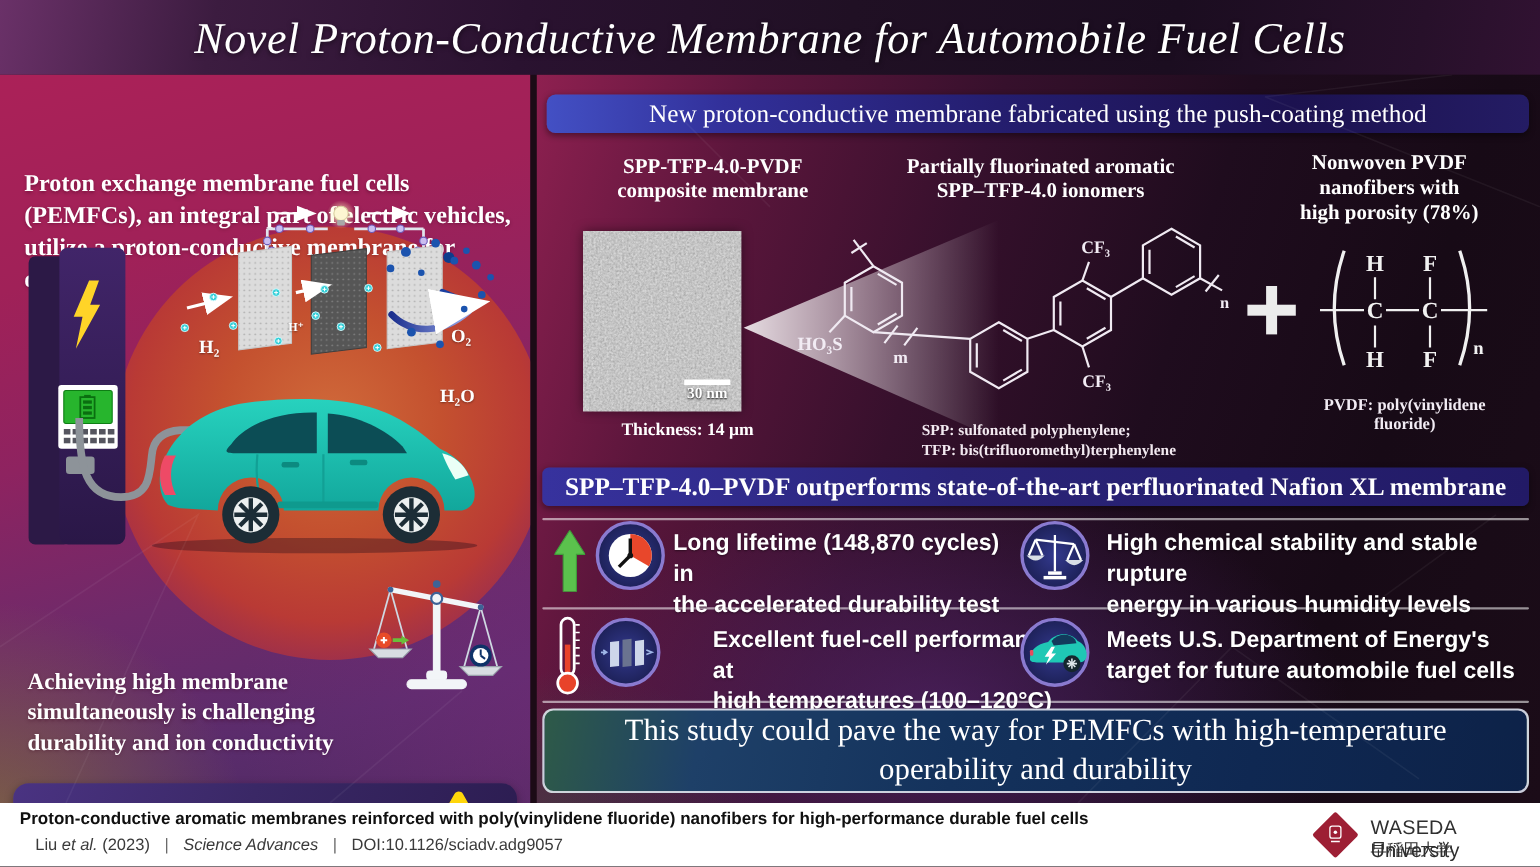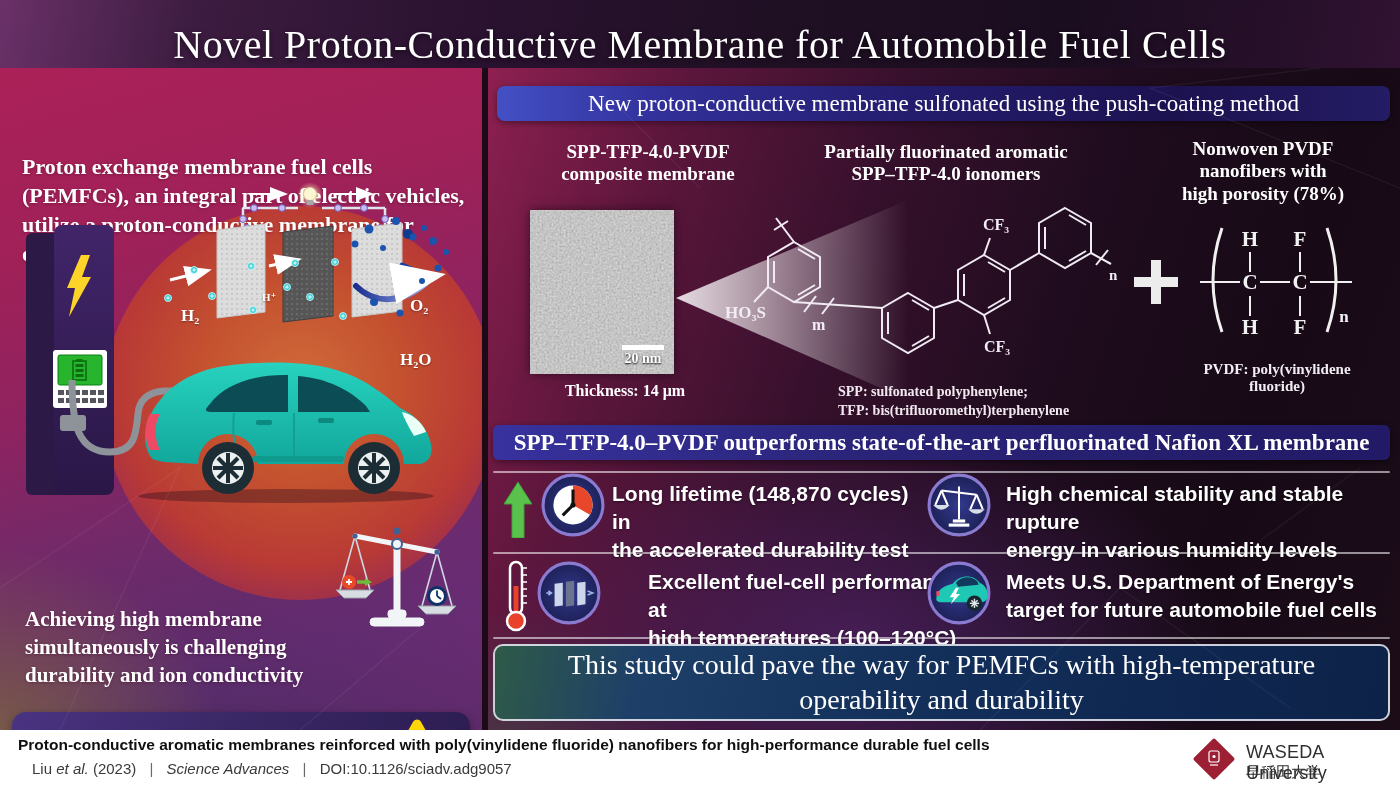--- a/index.html
+++ b/index.html
@@ -5,22 +5,22 @@
   html,body{margin:0;padding:0;background:#120810;}
   .page{position:relative;width:1400px;height:788px;overflow:hidden;background:#1c0b16;
         font-family:"Liberation Sans",sans-serif;}
   .abs{position:absolute;}
   .serif{font-family:"Liberation Serif","DejaVu Serif",serif;}
   .sans{font-family:"Liberation Sans","DejaVu Sans",sans-serif;}
 
   
   .titlebar{left:0;top:0;width:1400px;height:68px;
     background:linear-gradient(100deg,#6a3168 0%,#3c1c40 14%,#2a1230 34%,#201024 55%,#1b0d20 76%,#27102a 92%,#311232 100%);}
-  .titlebar h1{margin:10px;height:68px;display:flex;align-items:center;justify-content:center;
-    font-size:40px;font-weight:500;color:#fff;letter-spacing:.5px;text-shadow:0 2px 5px rgba(0,0,0,.55);}
+  .titlebar h1{margin:0;height:68px;display:flex;align-items:center;justify-content:center;
+    font-size:40px;font-weight:500;color:#fff;letter-spacing:.5px;text-shadow:0 2px 5px rgba(0,0,0,.55);font-style:italic;}
 
   
   .panel-left{left:0;top:68px;width:482px;height:662px;overflow:hidden;
     background:
       radial-gradient(ellipse 330px 280px at -2% 102%,rgba(150,132,40,.55),rgba(150,132,40,0) 70%),
       radial-gradient(ellipse 420px 380px at 108% 88%,rgba(128,44,128,.45),rgba(128,44,128,0) 72%),
       linear-gradient(165deg,#ab2158 0%,#a02158 25%,#8e2360 46%,#6f2a6a 66%,#5a2c6c 84%,#4e2a60 100%);}
   .red-circle{left:103px;top:138px;width:394px;height:394px;border-radius:50%;
     background:radial-gradient(circle at 50% 45%,#d06a3a 0%,#c4512f 34%,#b93a35 62%,rgba(172,40,72,.55) 84%,rgba(160,30,80,0) 100%);}
   .intro{left:22px;top:84px;width:445px;font-size:22px;font-weight:bold;line-height:1.32;color:#fff;text-shadow:0 1px 3px rgba(60,0,30,.4);}
@@ -314,21 +314,21 @@
       <svg class="abs" style="left:373px;top:6px;width:64px;height:64px;" viewBox="0 0 64 64">
         <polygon points="32,6 59,54 5,54" fill="#ffd60a" stroke="#ffd60a" stroke-width="9" stroke-linejoin="round"></polygon>
         <rect x="28.5" y="20" width="7" height="18" rx="3.2" fill="#1a1a1a"></rect>
         <circle cx="32" cy="45.5" r="4" fill="#1a1a1a"></circle>
       </svg>
     </div>
   </section>
 
   <section class="abs panel-right">
 
-    <div class="abs banner banner-method serif">New proton-conductive membrane sulfonated using the push-coating method</div>
+    <div class="abs banner banner-method serif">New proton-conductive membrane fabricated using the push-coating method</div>
 
     <div class="abs colhead serif" style="left:20px;top:73px;width:280px;">
       <div>SPP-TFP-4.0-PVDF</div>
       <div>composite membrane</div>
     </div>
     <div class="abs colhead serif" style="left:318px;top:73px;width:280px;">
       <div>Partially fluorinated aromatic</div>
       <div>SPP–TFP-4.0 ionomers</div>
     </div>
     <div class="abs colhead serif" style="left:655px;top:70px;width:240px;">
@@ -345,21 +345,21 @@
           <feComponentTransfer>
             <feFuncR type="linear" slope="0.55" intercept="0.28"></feFuncR>
             <feFuncG type="linear" slope="0.55" intercept="0.28"></feFuncG>
             <feFuncB type="linear" slope="0.55" intercept="0.28"></feFuncB>
             <feFuncA type="linear" slope="0" intercept="1"></feFuncA>
           </feComponentTransfer>
         </filter>
         <rect width="144" height="164" filter="url(#temNoise)"></rect>
       </svg>
       <div class="abs bar"></div>
-      <div class="abs bartext serif">20 nm</div>
+      <div class="abs bartext serif">30 nm</div>
     </div>
     <div class="abs tem-caption serif">Thickness: 14 μm</div>
 
     <svg class="abs" style="left:184px;top:127px;width:240px;height:210px;" viewBox="0 0 240 210">
       <defs>
           <linearGradient id="cone" x1="0" y1="0" x2="1" y2="0">
         <stop offset="0" stop-color="#ffffff" stop-opacity=".85"></stop>
             <stop offset="1" stop-color="#ffffff" stop-opacity="0"></stop>
       </linearGradient>
         </defs>

